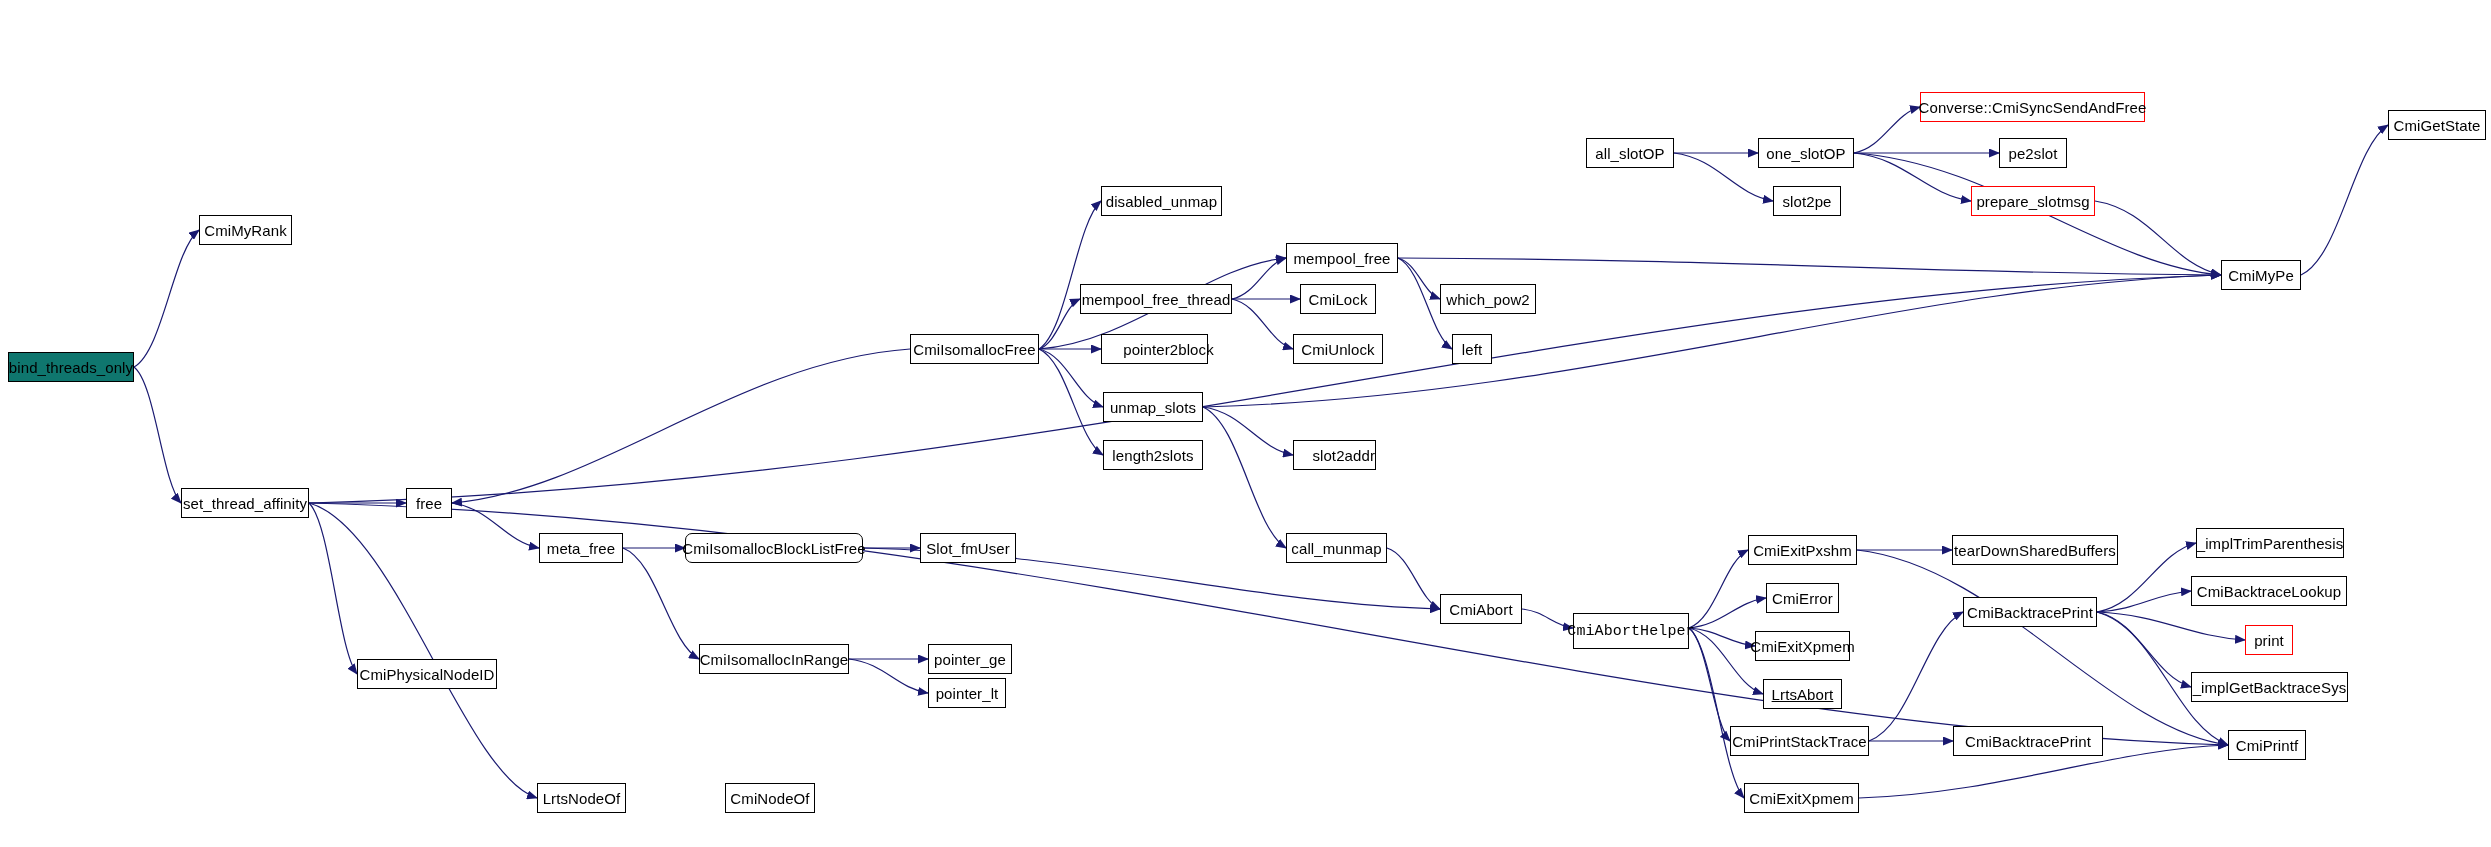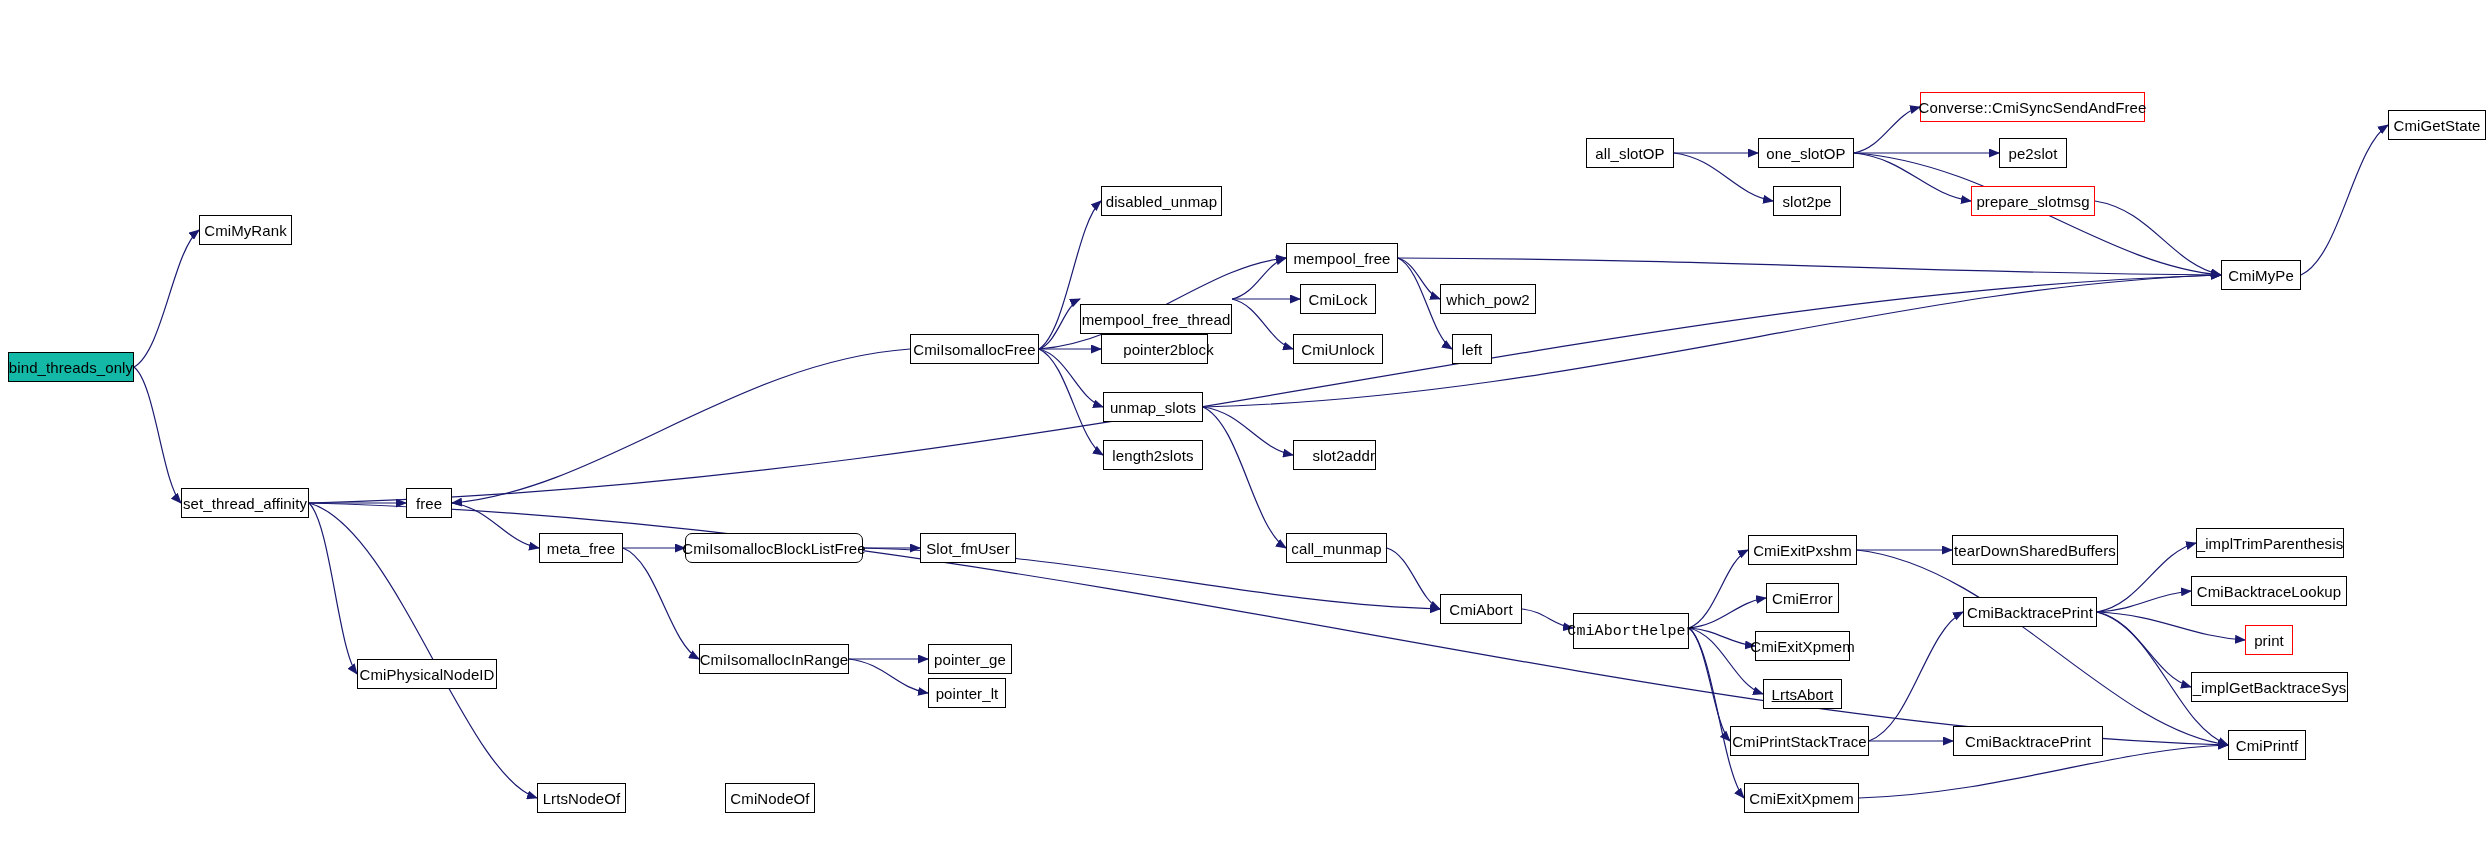--- a/index.html
+++ b/index.html
@@ -30,21 +30,21 @@
     font-size: 15px;
     line-height: 1;
     display: flex;
     align-items: center;
     justify-content: center;
     white-space: nowrap;
     letter-spacing: 0.1px;
     z-index: 5;
   }
   .node.highlight {
-    background: #14b8a6;
+    background: #0f766e;
     border-color: #000000;
   }
   .node.red {
     border-color: #ff0000;
   }
   .node-label {
     pointer-events: none;
   }
 </style>
 </head>
@@ -155,21 +155,21 @@
       </div>
       <div class="node" style="left: 928px; top: 678px; width: 78px; height: 30px;">
         <span class="node-label">pointer_lt</span>
       </div>
       <div class="node" style="left: 910px; top: 334px; width: 129px; height: 30px;">
         <span class="node-label">CmiIsomallocFree</span>
       </div>
       <div class="node" style="left: 1101px; top: 186px; width: 121px; height: 30px;">
         <span class="node-label">disabled_unmap</span>
       </div>
-      <div class="node" style="left: 1080px; top: 284px; width: 152px; height: 30px; margin-top: 20px;">
+      <div class="node" style="left: 1080px; top: 284px; width: 152px; height: 30px;">
         <span class="node-label">mempool_free_thread</span>
       </div>
       <div class="node" style="left: 1101px; top: 334px; width: 107px; height: 30px; padding-left: 28px;">
         <span class="node-label">pointer2block</span>
       </div>
       <div class="node" style="left: 1103px; top: 392px; width: 100px; height: 30px;">
         <span class="node-label">unmap_slots</span>
       </div>
       <div class="node" style="left: 1103px; top: 440px; width: 100px; height: 30px;">
         <span class="node-label">length2slots</span>

